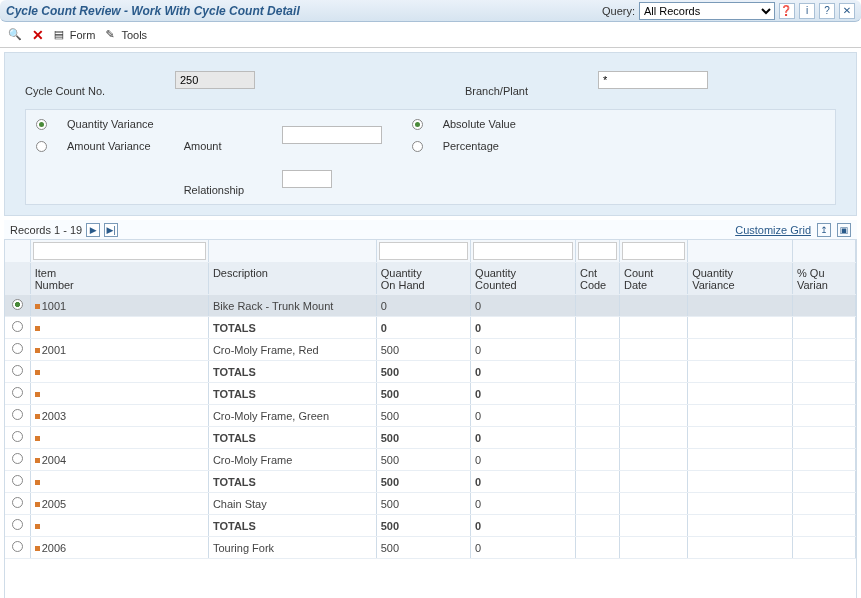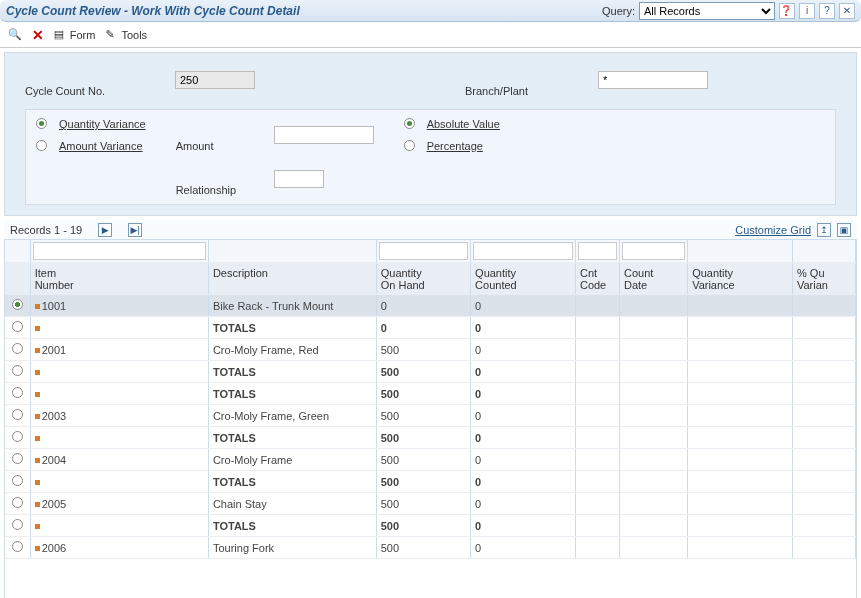--- a/index.html
+++ b/index.html
@@ -101,21 +101,21 @@
   }
   .radio-col {
     display: flex;
     flex-direction: column;
     gap: 10px;
   }
   .radio-col.mid {
     flex-direction: column;
     gap: 10px;
   }
-  .radio-row { display: flex; align-items: flex-start; gap: 12px; text-decoration: underline; }
+  .radio-row { display: flex; align-items: flex-end; gap: 20px; }
   .dot {
     width: 11px; height: 11px;
     border: 1px solid #888;
     border-radius: 50%;
     display: inline-flex;
     align-items: center;
     justify-content: center;
     background: #fff;
   }
   .dot.sel::after {
@@ -128,21 +128,21 @@
   .grid-toolbar {
     display: flex;
     justify-content: space-between;
     align-items: center;
     padding: 2px 6px;
     background: #f9fcff;
     border-bottom: 1px solid #d0dce8;
     margin: 0 4px;
     height: 20px;
   }
-  .grid-toolbar-left { display: flex; align-items: center; gap: 16px; }
+  .grid-toolbar-left { display: flex; align-items: center; gap: 4px; }
   .grid-toolbar-right { display: flex; align-items: center; gap: 6px; }
   .customize-link { color: #2a5a8a; text-decoration: underline; cursor: pointer; }
   .nav-btn {
     border: 1px solid #7a9ab8;
     background: #fff;
     color: #2a5a8a;
     width: 14px; height: 14px;
     font-size: 9px;
     display: inline-flex;
     align-items: center; justify-content: center;

